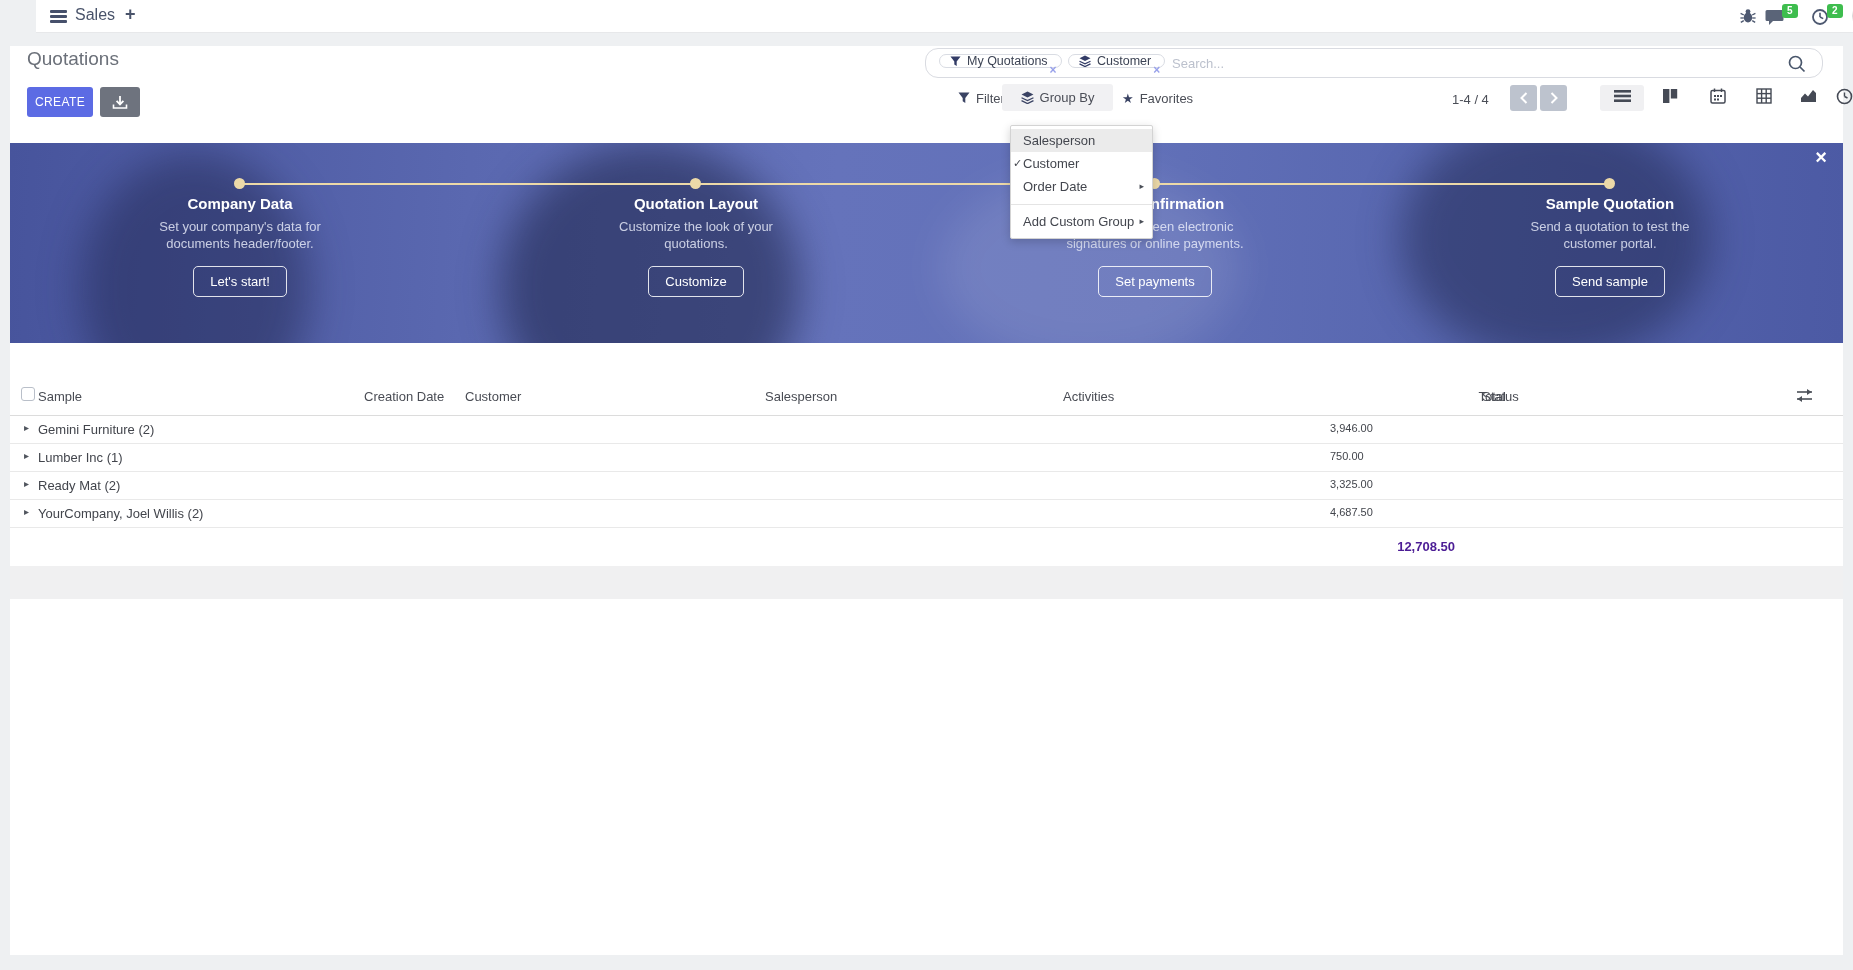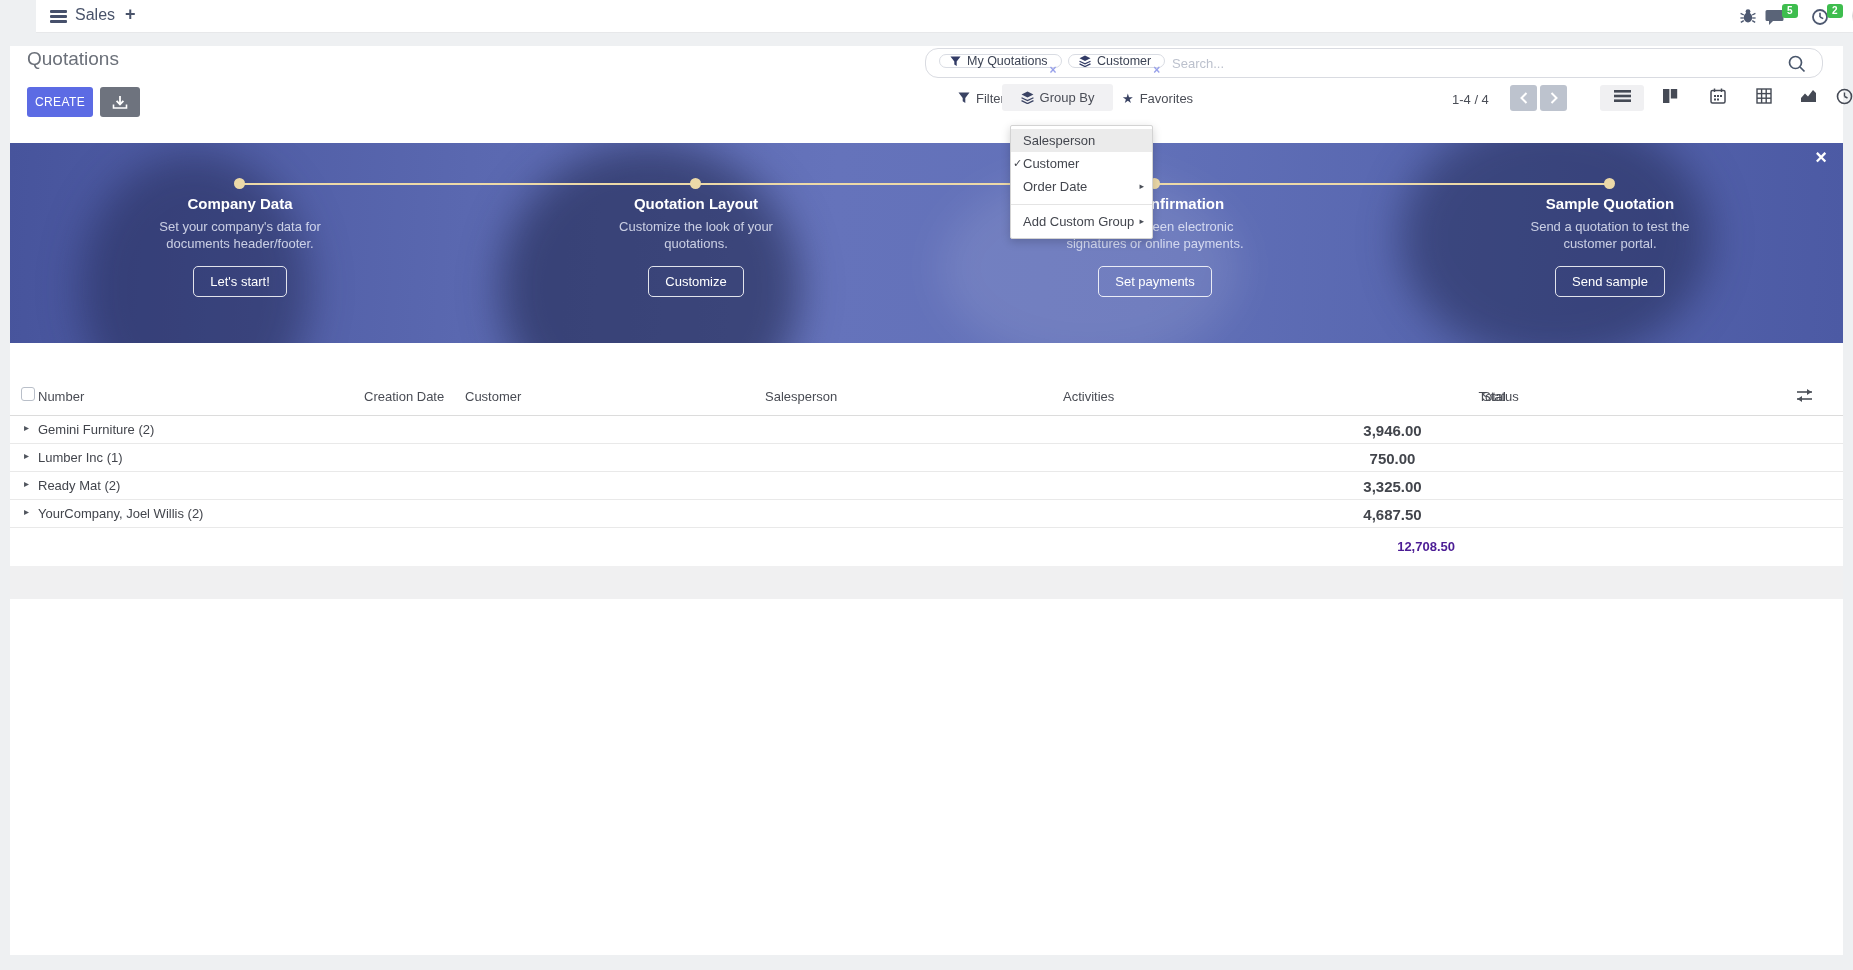--- a/index.html
+++ b/index.html
@@ -85,21 +85,21 @@
   .gb-sep { height:1px; background:#e4e4e4; margin:6px 0 5px; }
 
   
   .thead { left:0; top:332px; width:1833px; height:38px; border-bottom:1px solid #dcdcdc; }
   .th { position:absolute; top:11px; font-size:13px; color:#494c54; cursor:pointer; }
   .checkbox { position:absolute; left:11px; top:9px; width:14px; height:14px; border:1px solid #b9bfc9;
               border-radius:3px; background:#fff; cursor:pointer; }
   .row { position:absolute; left:0; width:1833px; height:28px; border-bottom:1px solid #e9e9e9; cursor:pointer; }
   .g-caret { position:absolute; left:14px; top:6px; font-size:10px; color:#50555e; }
   .g-name { position:absolute; left:28px; top:6px; font-size:13px; color:#42454c; }
-  .num-col { position:absolute; left:1320px; width:125px; text-align:center; top:6px; font-size:15px; color:#42454c;font-weight:bold; }
+  .num-col { position:absolute; left:1320px; width:125px; text-align:left; top:6px; font-size:11px; color:#42454c; }
   .total-row { position:absolute; left:0; top:482px; width:1833px; height:38px; }
   .grand { position:absolute; left:1320px; width:125px; text-align:right; top:11px; font-size:13px;
            font-weight:bold; color:#4c1d95; }
   .foot-band { position:absolute; left:0; top:520px; width:1833px; height:33px; background:#f0f0f1; }
 
   svg { display:block; }
 </style>
 </head>
 <body>
 
@@ -297,21 +297,21 @@
       <div class="step-title">Sample Quotation</div>
       <div class="step-desc">Send a quotation to test the customer portal.</div>
       <div class="step-btn">Send sample</div>
     </div>
 
     <div class="banner-close">×</div>
   </div>
 
   <div class="abs thead">
     <div class="checkbox"></div>
-    <div class="th" style="left:28px;">Number</div>
+    <div class="th" style="left:28px;">Sample</div>
     <div class="th" style="left:354px;">Creation Date</div>
     <div class="th" style="left:455px;">Customer</div>
     <div class="th" style="left:755px;">Salesperson</div>
     <div class="th" style="left:1053px;">Activities</div>
     <div class="th" style="left:1371px; width:125px; text-align:right;">Total</div>
     <div class="th" style="left:1472px;">Status</div>
     <div class="th" style="left:1786px; top:10px;">
       <svg width="17" height="15" viewBox="0 0 17 15">
         <line x1="1" y1="4" x2="16" y2="4" stroke="#4b5058" stroke-width="1.6"></line>
         <path d="M11 1 L15.5 4 L11 7 Z" fill="#4b5058"></path>

